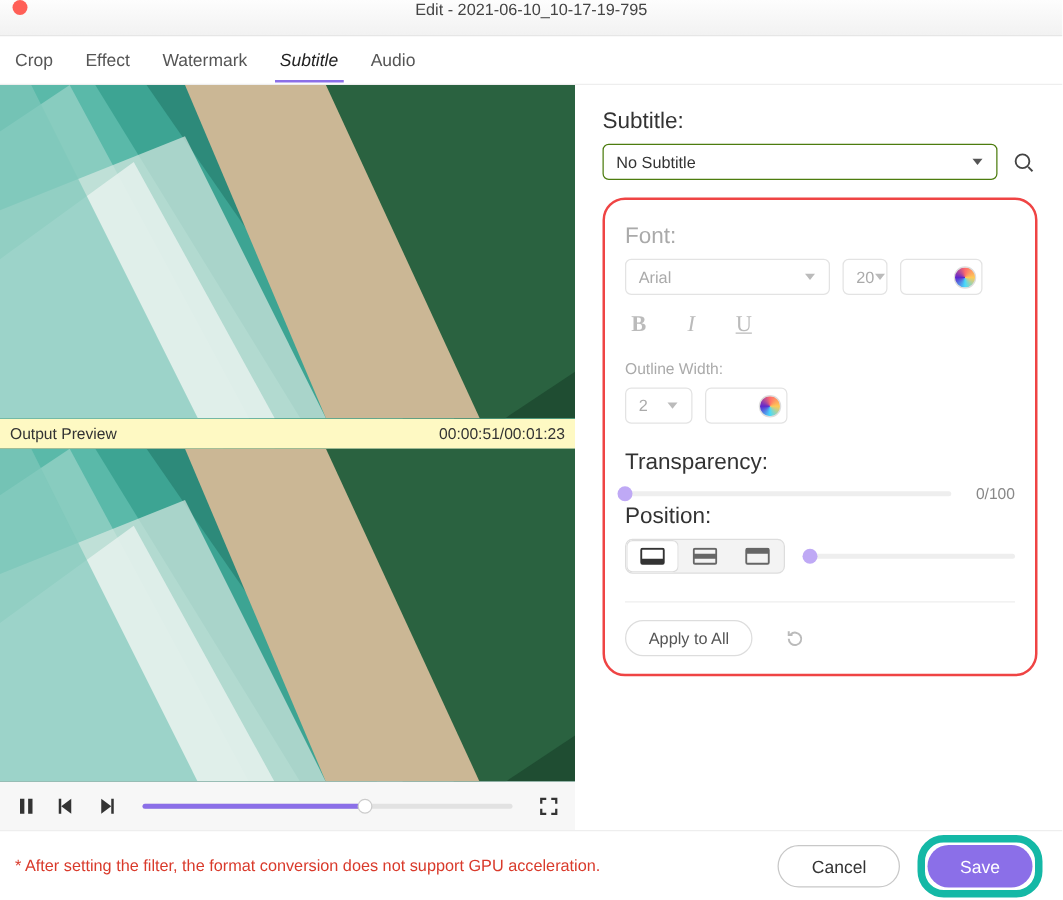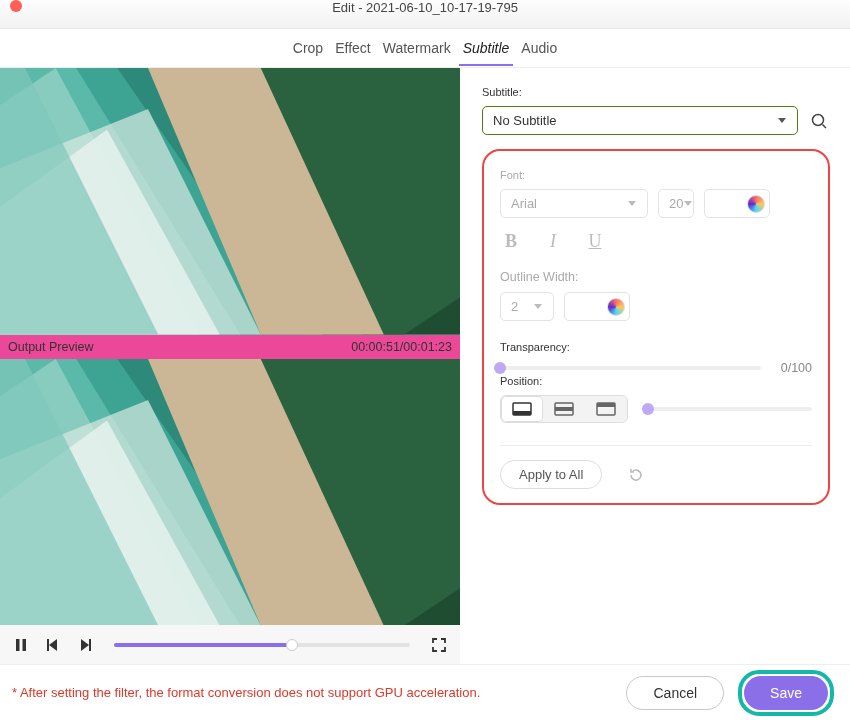--- a/index.html
+++ b/index.html
@@ -1,35 +1,35 @@
 <!DOCTYPE html>
 <html><head>
 <meta charset="utf-8">
 <style>
   * { box-sizing: border-box; margin: 0; padding: 0; }
   body { font-family: -apple-system, BlinkMacSystemFont, "Segoe UI", Arial, sans-serif; font-size: 13px; color: #333; background: #fff; width: 850px; height: 720px; overflow: hidden; }
   .window { width: 850px; height: 720px; display: flex; flex-direction: column; background: #fff; }
   .titlebar { height: 29px; background: linear-gradient(#fdfdfd,#f2f2f2); border-bottom: 1px solid #e6e6e6; display: flex; align-items: flex-start; position: relative; }
   .traffic { width: 12px; height: 12px; border-radius: 50%; background: #ff5f57; margin-left: 10px; }
   .title { position: absolute; left: 0; right: 0; text-align: center; font-size: 13px; color: #444; pointer-events: none; }
-  .tabbar { height: 39px; border-bottom: 1px solid #eee; display: flex; align-items: center; padding: 0 8px; gap: 4px; justify-content: center; }
+  .tabbar { height: 39px; border-bottom: 1px solid #eee; display: flex; align-items: center; padding: 0 8px; gap: 18px; }
   .tab { padding: 9px 4px 8px 4px; font-size: 14px; color: #555; cursor: pointer; border-bottom: 2px solid transparent; }
   .tab.active { border-bottom: 2px solid #8b6fe8; color: #222; font-style: italic; }
   .main { flex: 1; display: flex; min-height: 0; }
   .left { width: 460px; display: flex; flex-direction: column; background: #000; }
   .preview { flex: 1; position: relative; background: #6ca; overflow: hidden; }
   .preview svg { position: absolute; inset: 0; width: 100%; height: 100%; }
-  .midbar { height: 24px; background: #ec4899; color: #333; font-size: 12.5px; display: flex; align-items: center; justify-content: space-between; padding: 0 8px; }
+  .midbar { height: 24px; background: #fef9c3; color: #333; font-size: 12.5px; display: flex; align-items: center; justify-content: space-between; padding: 0 8px; }
   .controls { height: 39px; background: #f7f7f7; display: flex; align-items: center; gap: 10px; padding: 0 10px; }
   .ctrl-icon { width: 22px; height: 22px; display: flex; align-items: center; justify-content: center; cursor: pointer; color: #333; }
   .playbar { flex: 1; height: 4px; background: #e2e2e2; border-radius: 2px; position: relative; margin: 0 8px; }
   .playbar .fill { position: absolute; left: 0; top: 0; bottom: 0; width: 60%; background: #8b6fe8; border-radius: 2px; }
   .playbar .knob { position: absolute; left: 60%; top: 50%; width: 12px; height: 12px; background: #fff; border: 1px solid #ccc; border-radius: 50%; transform: translate(-50%,-50%); }
   .right { flex: 1; padding: 18px 20px 10px 22px; overflow: auto; }
-  .label { font-size: 11px; color: #333; margin-bottom: 8px; display: block; }
+  .label { font-size: 18px; color: #333; margin-bottom: 8px; display: block; }
   .row { display: flex; align-items: center; gap: 10px; }
   .select { border: 1px solid #4d7c0f; border-radius: 5px; background: #fff; height: 29px; display: flex; align-items: center; padding: 0 10px; font-size: 13px; color: #333; position: relative; cursor: pointer; }
   .select .arrow { margin-left: auto; }
   .searchcircle { width: 22px; height: 22px; display:flex; align-items:center; justify-content:center; cursor:pointer; }
   .panel { border: 2px solid #ef4444; border-radius: 18px; padding: 18px 16px 14px 16px; margin-top: 14px; }
   .dim { color: #aaa; }
   .dim-sel { border: 1px solid #e3e3e3; color: #aaa; }
   .styles { display: flex; gap: 20px; margin-top: 12px; }
   .stylebtn { width: 22px; height: 22px; display:flex; align-items:center; justify-content:center; color:#bbb; cursor:pointer; font-size:18px; }
   .sublabel { font-size: 12.5px; color: #aaa; margin: 18px 0 8px 0; }
@@ -44,21 +44,21 @@
   .hr { border-top: 1px solid #eee; margin: 22px 0 14px 0; }
   .applyrow { display:flex; align-items:center; gap:24px; }
   .pillbtn { border: 1px solid #ddd; border-radius: 15px; padding: 6px 18px; font-size: 13px; color: #555; background:#fff; cursor:pointer; }
   .resetcircle { width: 20px; height: 20px; display:flex; align-items:center; justify-content:center; color:#bbb; cursor:pointer; }
   .footer { height: 56px; border-top: 1px solid #eee; display:flex; align-items:center; padding: 0 16px 0 12px; }
   .warn { color: #d93a2b; font-size: 13px; }
   .spacer { flex: 1; }
   .btn { height: 34px; border-radius: 17px; padding: 0 26px; font-size: 14px; cursor:pointer; display:flex; align-items:center; }
   .btn-cancel { border: 1px solid #c8c8c8; background:#fff; color:#333; margin-right: 14px; }
   .btn-save { background: #8b6fe8; color:#fff; border: none; }
-  .save-wrap { border: 4px solid #14b8a6; border-radius: 21px; padding: 2px; }
+  .save-wrap { border: 6px solid #14b8a6; border-radius: 21px; padding: 2px; }
 </style>
 </head>
 <body>
 
 <div class="window">
 
   <div class="titlebar">
     <div class="traffic"></div>
     <div class="title">Edit - 2021-06-10_10-17-19-795</div>
   </div>
@@ -154,21 +154,21 @@
           <svg width="18" height="18" viewBox="0 0 18 18" fill="none" stroke="#444" stroke-width="1.5">
               <circle cx="8" cy="8" r="5.5"></circle>
               <line x1="12.5" y1="12.5" x2="16" y2="16"></line>
             </svg>
         </div>
       </div>
 
       <div class="panel">
         <span class="label dim">Font:</span>
         <div class="row">
-          <div class="select dim-sel" style="width:148px">
+          <div class="select dim-sel" style="width:164px">
             <span>Arial</span>
             <span class="arrow"><svg width="10" height="10" viewBox="0 0 10 10">
                   <polygon points="1,3 9,3 5,8" fill="#bbb"></polygon>
                 </svg></span>
           </div>
           <div class="select dim-sel" style="width:36px">
             <span>20</span>
             <span class="arrow"><svg width="10" height="10" viewBox="0 0 10 10">
                   <polygon points="1,3 9,3 5,8" fill="#bbb"></polygon>
                 </svg></span>

